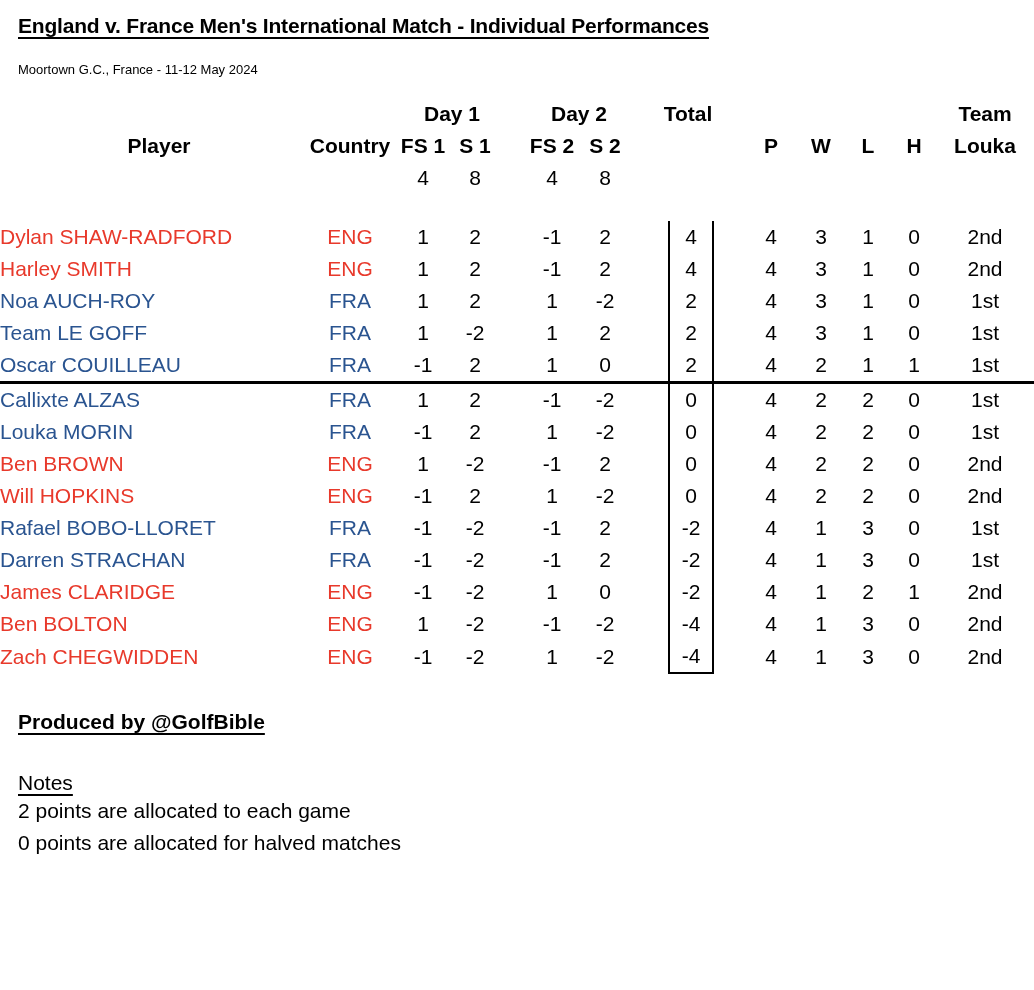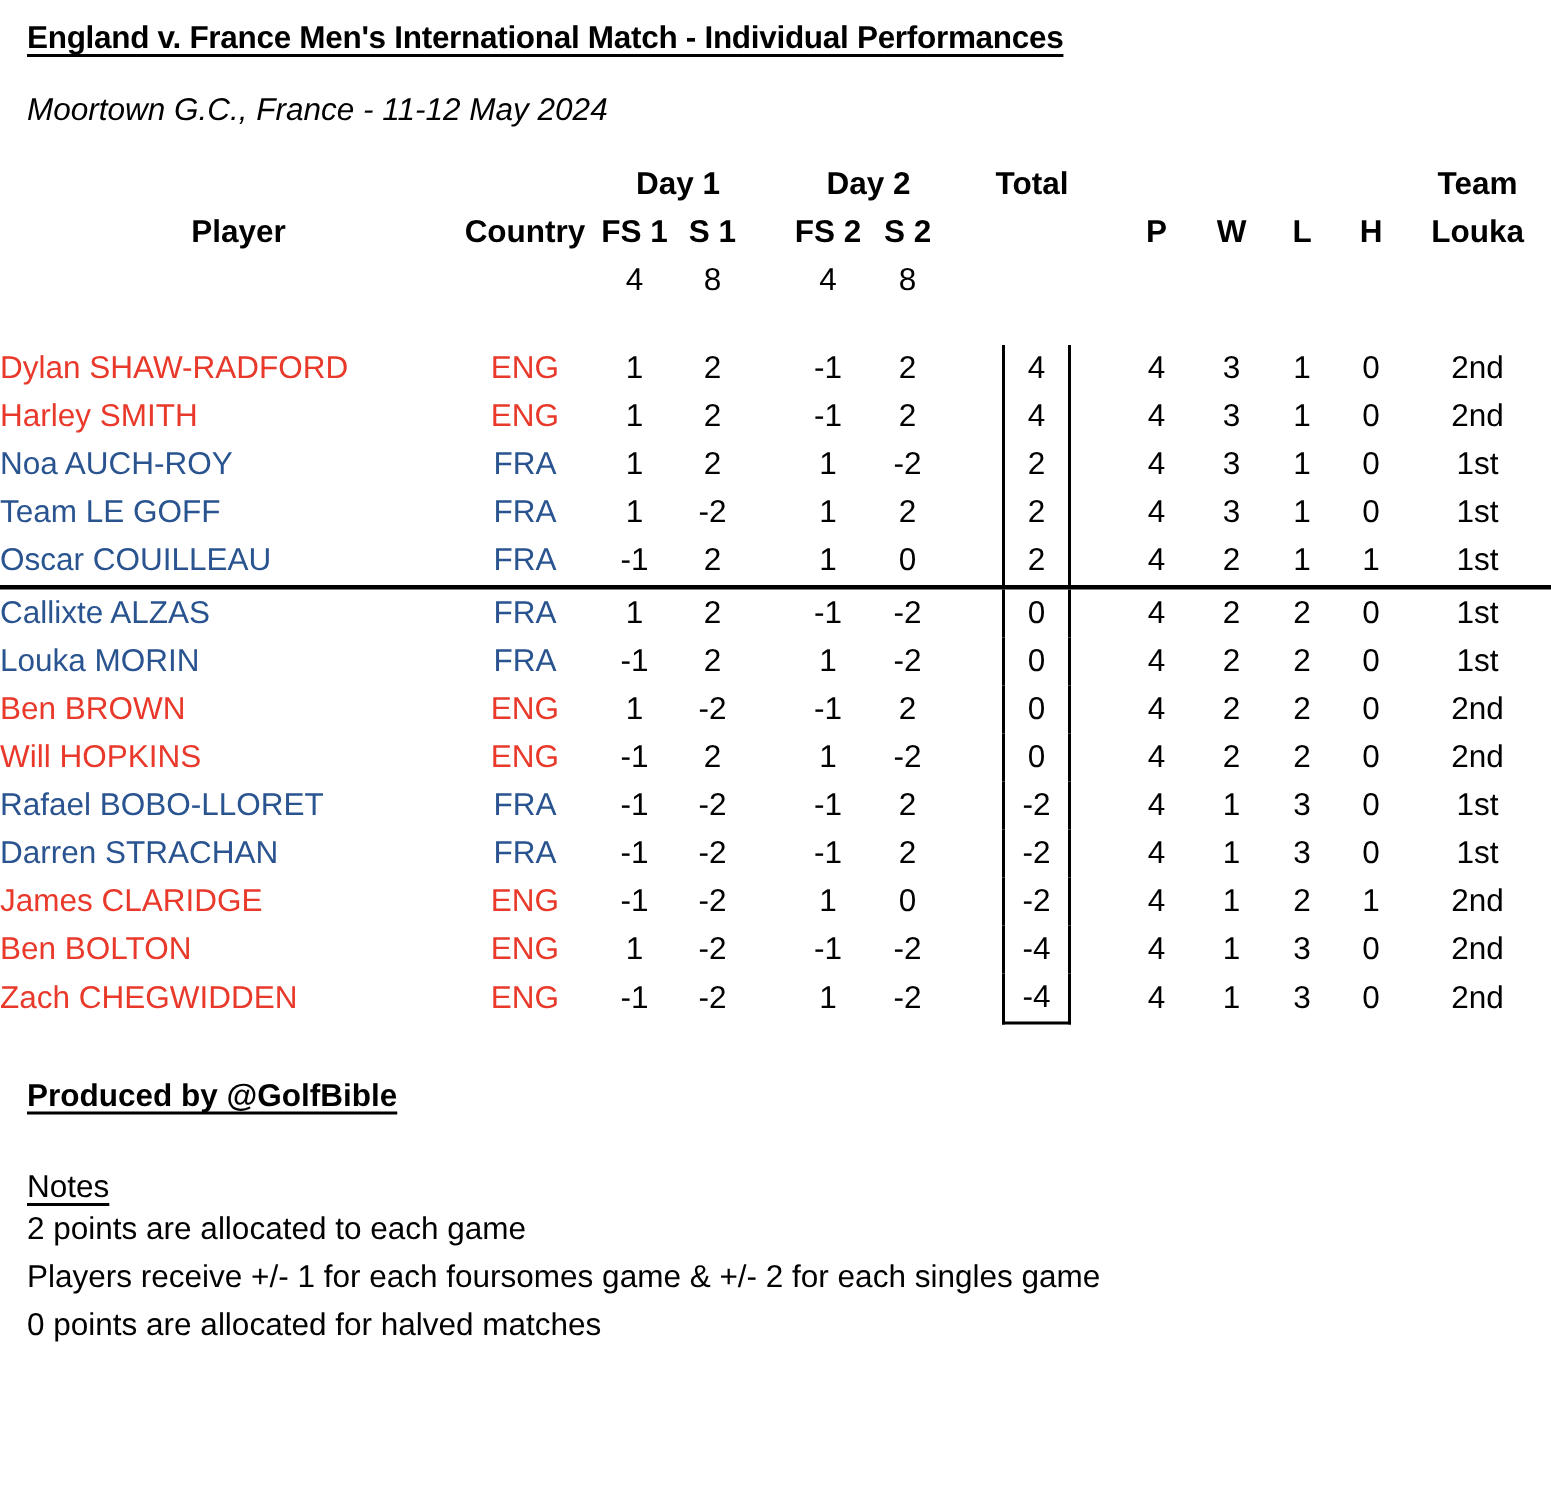--- a/index.html
+++ b/index.html
@@ -18,22 +18,21 @@
     margin: 14px 0 13px 18px;
     font-size: 21px;
     font-weight: bold;
     text-decoration: underline;
     text-decoration-thickness: 2px;
     text-underline-offset: 4px;
     letter-spacing: -0.2px;
   }
   .subtitle {
     margin: 24px 0 0 18px;
-    font-size: 21px;
-    font-style: italic;
+    font-size: 13px;
   }
 
   table.results {
     border-collapse: collapse;
     table-layout: fixed;
     width: 1034px;
     margin-top: 21px;
     font-size: 21px;
   }
   table.results th, table.results td {
@@ -387,17 +386,16 @@
           <td class="c">2nd</td>
         </tr>
       </tbody>
   </table>
 
   <div class="produced">Produced by @GolfBible</div>
 
   <div class="notes-block">
     <div class="notes-heading">Notes</div>
     <div class="note-line">2 points are allocated to each game</div>
-    <div class="note-line">Players receive +/- 1 for each foursomes game &amp; +/- 2 for each singles game</div>
     <div class="note-line">0 points are allocated for halved matches</div>
   </div>
 
 </div>
 
 </body></html>

